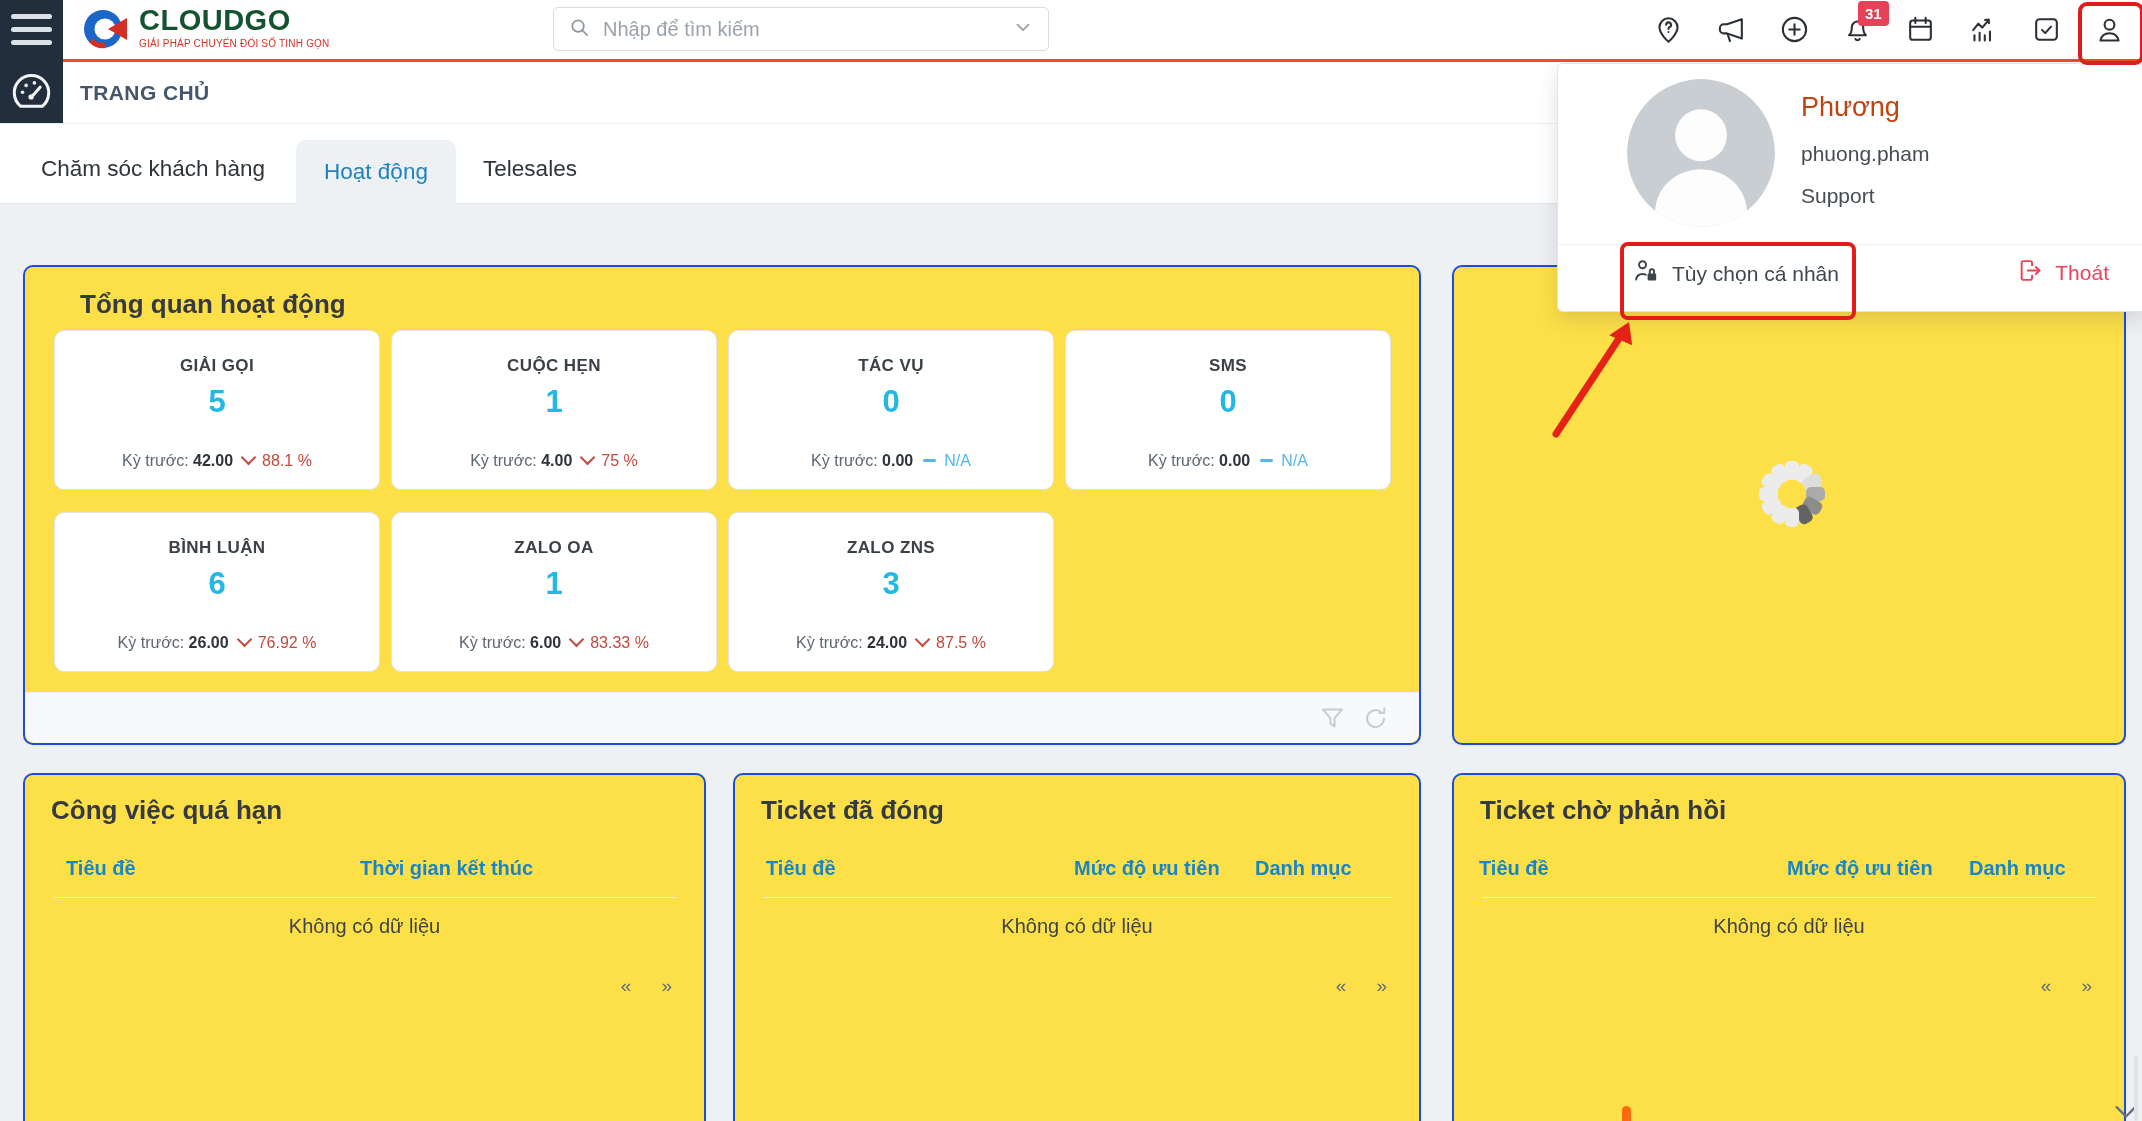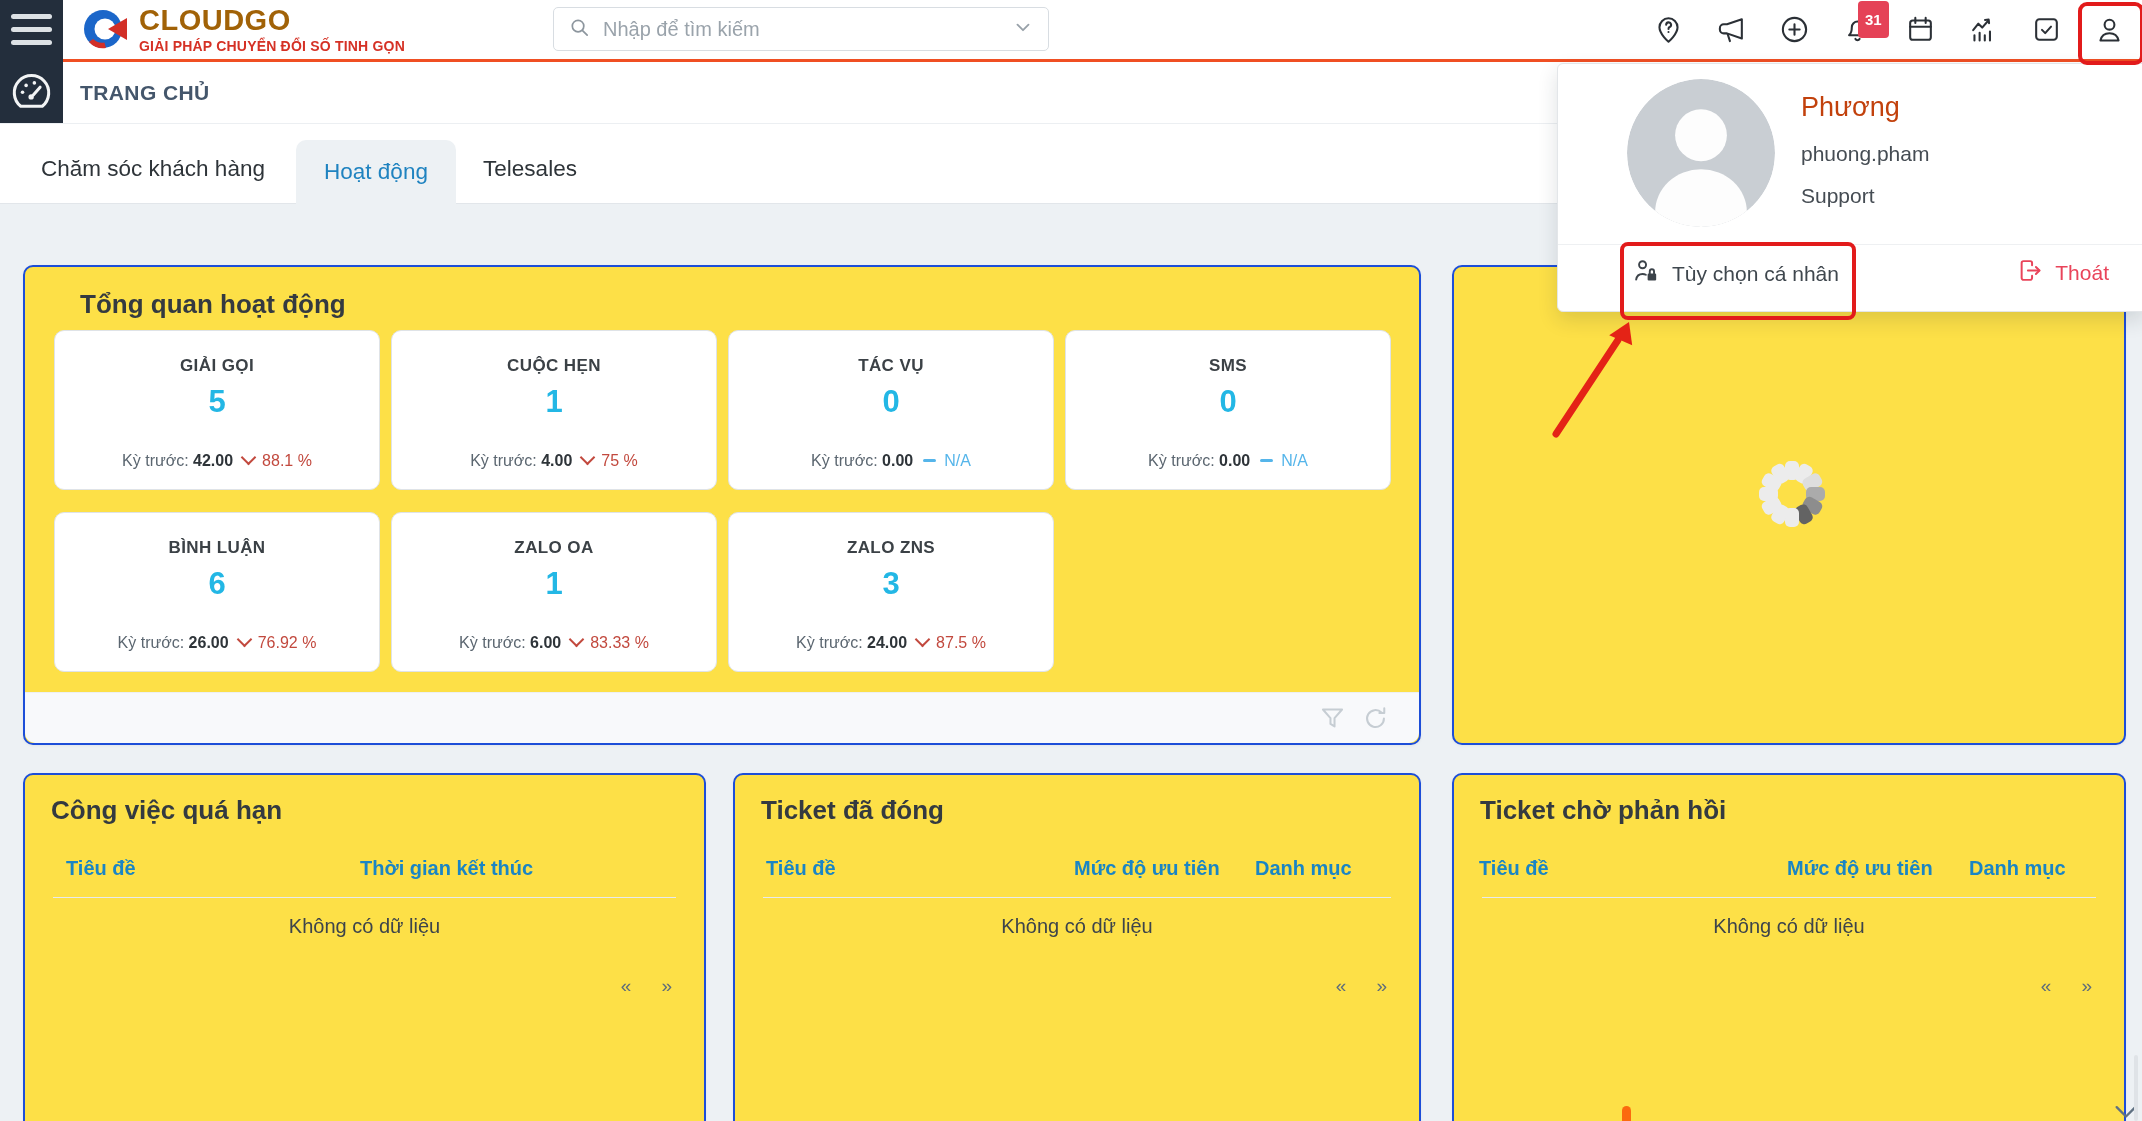--- a/index.html
+++ b/index.html
@@ -8,32 +8,32 @@
 
   
   .topbar{position:absolute;left:63px;top:0;width:2079px;height:59px;background:#fff;
           border-bottom:3px solid #f04f23;z-index:10}
   .sidebar{position:absolute;left:0;top:0;width:63px;height:123px;background:#232e3c;z-index:11}
   .burger{position:absolute;left:11px;top:14px;width:41px;display:flex;flex-direction:column;gap:8px;cursor:pointer}
   .burger b{height:5px;border-radius:3px;background:#dce1e5}
   .gauge{position:absolute;left:10px;top:70px;width:43px;height:43px}
 
   .logo{position:absolute;left:19px;top:5px;display:flex;gap:9px;align-items:flex-start;cursor:pointer}
-  .logo-text .big{font-size:29px;font-weight:bold;color:#a16207;letter-spacing:.5px;line-height:31px}
-  .logo-text .tag{font-size:14px;font-weight:bold;color:#d53125;margin-top:2px;white-space:nowrap;letter-spacing:.2px}
+  .logo-text .big{font-size:29px;font-weight:bold;color:#14532d;letter-spacing:.5px;line-height:31px}
+  .logo-text .tag{font-size:10px;font-weight:normal;color:#d53125;margin-top:2px;white-space:nowrap;letter-spacing:.2px}
 
   .search{position:absolute;left:490px;top:7px;width:496px;height:44px;border:1px solid #d8dde2;
           border-radius:5px;display:flex;align-items:center;padding:0 14px;gap:10px;background:#fff;box-sizing:border-box}
   .search input{flex:1;border:none;outline:none;font-size:20px;color:#4a525a;font-family:inherit;background:transparent}
   .search input::placeholder{color:#9aa3ab}
 
   .hicons{position:absolute;right:16px;top:0;height:59px;display:flex;align-items:center;gap:30px}
   .hicon{position:relative;width:33px;height:33px;display:flex;align-items:center;justify-content:center;cursor:pointer}
   .badge{position:absolute;top:-12px;left:17px;background:#e54257;color:#fff;font-size:15px;font-weight:bold;
-         padding:10px 7px;border-radius:4px;line-height:17px}
+         padding:4px 7px;border-radius:4px;line-height:17px}
 
   
   .titlerow{position:absolute;left:63px;top:62px;width:2079px;height:61px;background:#fff;display:flex;align-items:center}
   .titlerow .pt{margin-left:17px;font-size:21px;font-weight:bold;color:#44566b;letter-spacing:.4px}
   .tabrow{position:absolute;left:0;top:123px;width:1940px;height:81px;background:#fff;
           border-top:1px solid #eceff2;border-bottom:1px solid #e2e6ea;box-sizing:border-box}
   .tab{position:absolute;display:flex;align-items:center;justify-content:center;font-size:22.5px;color:#2e3439;cursor:pointer}
   .tab-1{left:39px;width:228px;top:0;height:80px;padding-top:10px;box-sizing:border-box}
   .tab-2{left:296px;width:160px;top:16px;height:64px;background:#edf1f4;border-radius:10px 10px 0 0;color:#1f83c0}
   .tab-3{left:484px;width:92px;top:0;height:80px;padding-top:10px;box-sizing:border-box}

